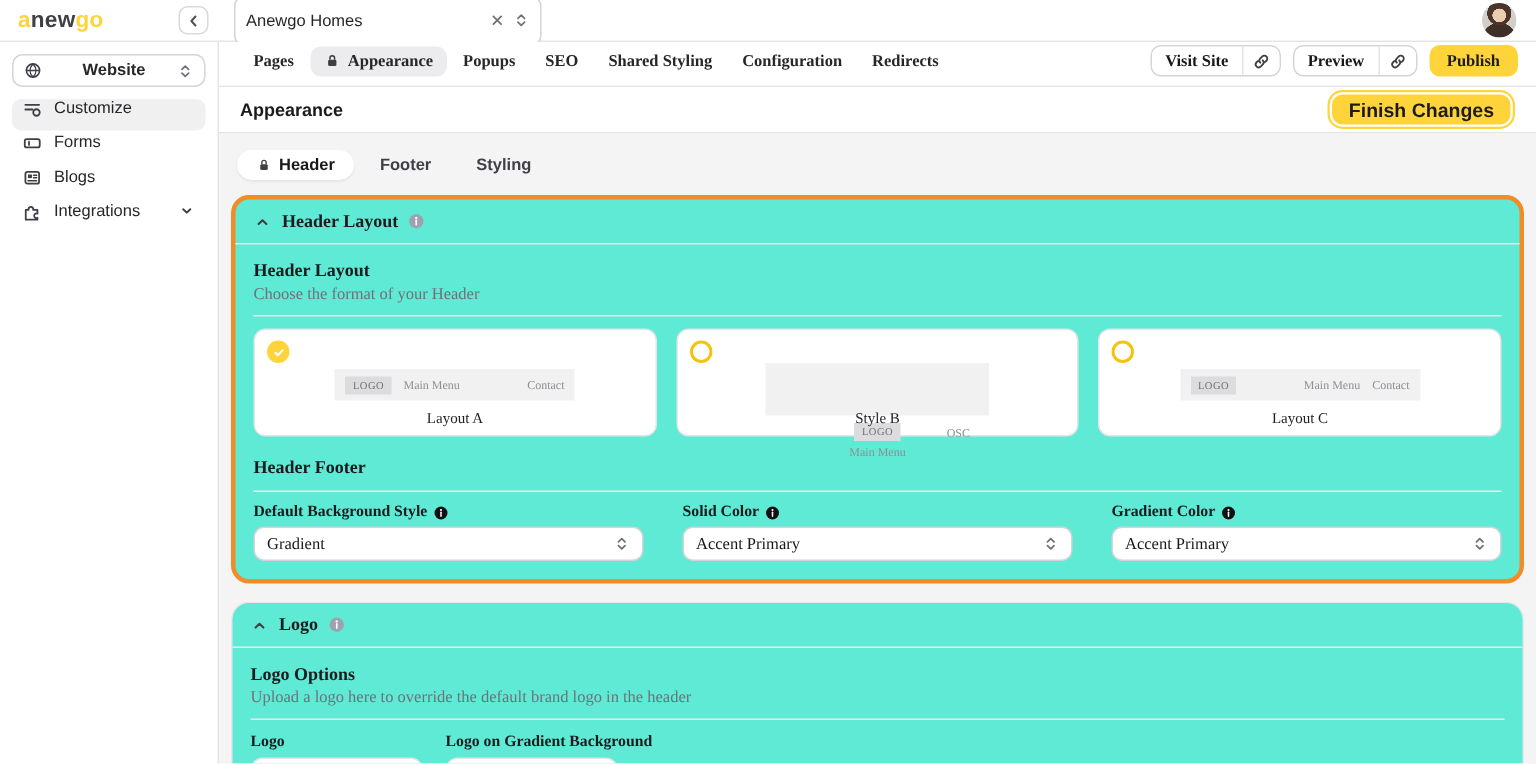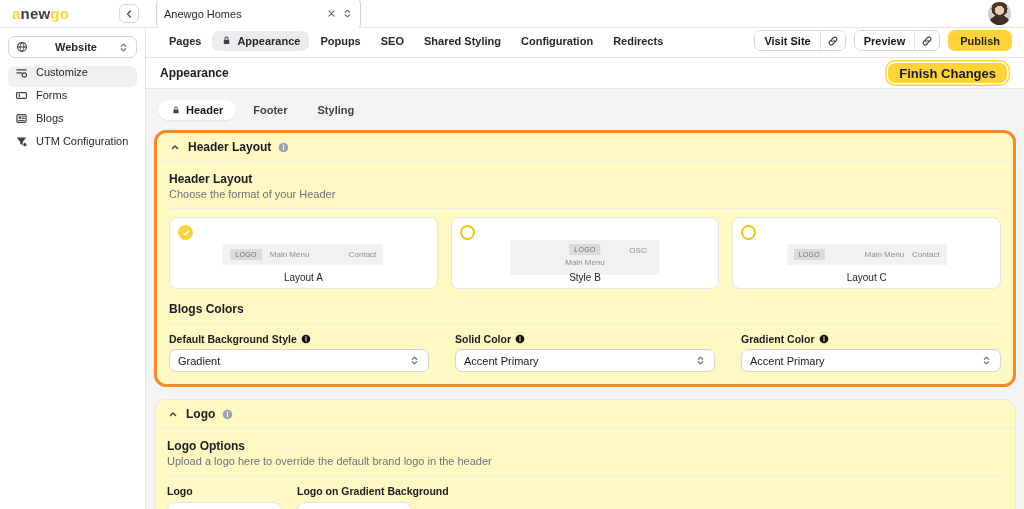--- a/index.html
+++ b/index.html
@@ -39,21 +39,21 @@
   .nav-item { height:21px; display:flex; gap:8px; padding:0 7px;
     font-size:11px; color:#27272a; border-radius:6px; margin-bottom:2px; cursor:pointer; }
   .nav-item.active { background:#f0f0f1; }
   .nav-item .nv-label { flex:1; white-space:nowrap; }
   .icon { display:inline-flex; color:#3f3f46; flex:0 0 auto; }
 
   .main { flex:1; display:flex; flex-direction:column; min-width:0; }
 
   
   .tabrow { height:30px; background:#fff; border-bottom:1px solid #e5e5e6;
-    display:flex; align-items:center; padding:0 12px 4px 14px; gap:2px; flex:0 0 auto; }
+    display:flex; align-items:center; padding:0 12px 4px 14px; gap:2px; flex:0 0 auto;font-family:Liberation Serif, serif; }
   .tab { border:0; background:transparent; font-family:inherit; font-size:11px; font-weight:600;
     color:#27272a; padding:4px 9px; border-radius:7px; display:flex; align-items:center; gap:5px; cursor:pointer; }
   .tab.active { background:#ececee; }
   .toolbar { display:flex; align-items:center; gap:8px; }
   .split-btn { display:flex; align-items:stretch; border:1px solid #d4d4d8; border-radius:7px;
     overflow:hidden; height:21px; background:#fff; }
   .split-btn .seg { display:flex; align-items:center; padding:0 9px; font-size:11px; font-weight:600;
     color:#18181b; cursor:pointer; background:#fff; border:0; font-family:inherit; }
   .split-btn .seg.iconseg { border-left:1px solid #e4e4e7; padding:0 6px; color:#3f3f46; }
   .btn-publish { height:21px; border:0; border-radius:7px; background:var(--yellow,#FFD43B);
@@ -67,21 +67,21 @@
     box-shadow:0 0 0 1.5px #fff, 0 0 0 3px var(--yellow,#FFD43B);
     font-family:inherit; font-size:13px; font-weight:700; color:#1c1c1e; padding:0 11px; cursor:pointer; }
 
   
   .content { flex:1; background:#f4f4f5; padding:9px 8px 0; overflow:hidden; }
   .pills { display:flex; align-items:center; gap:4px; margin-left:4px; height:23px; }
   .pill { border:0; background:transparent; font-family:inherit; font-size:11px; font-weight:600;
     color:#3f3f46; padding:4px 13px; border-radius:999px; display:flex; align-items:center; gap:5px; cursor:pointer; }
   .pill.active { background:#fff; box-shadow:0 1px 2px rgba(0,0,0,.08); color:#18181b; }
 
-  .card { background:#fef9c3; border-radius:12px; border:1px solid #e7e7e9; }
+  .card { background:#5eead4; border-radius:12px; border:1px solid #e7e7e9;font-family:Liberation Serif, serif; }
   .card.orange { margin-top:9px; border:3px solid var(--orange,#F28C28); }
   .card-head { display:flex; align-items:center; gap:7px; padding:7px 12px;
     border-bottom:1px solid #ececee; }
   .card-head .chev { color:#3f3f46; cursor:pointer; display:flex; }
   .card-head .card-title { font-size:12px; font-weight:700; }
   .info { color:#9ca3af; display:inline-flex; }
   .info.dark { color:#111113; }
   .card-body { padding:10px 12px 12px; }
   .group-title { font-size:12px; font-weight:700; }
   .group-sub { font-size:11px; color:#71717a; margin-top:2px; }
@@ -92,21 +92,21 @@
     position:relative; background:#fff; cursor:pointer; }
   .radio { position:absolute; top:7px; left:8px; width:15px; height:15px; border-radius:50%; }
   .radio.on { background:var(--yellow,#FFD43B); display:flex; align-items:center; justify-content:center; color:#fff; }
   .radio.off { border:2px solid #f2c40f; background:#fff; }
   .strip { position:absolute; left:50%; transform:translateX(-50%); top:26px; width:60%;
     background:#f1f1f2; color:#8e8e93; font-size:8px; display:flex; align-items:center;
     height:21px; padding:0 7px; gap:8px; }
   .chip { background:#dcdcde; color:#707075; padding:2px 5px; font-size:7px; letter-spacing:.3px; }
   .strip .sp { flex:1; }
   .strip-b { height:35px; top:22px; width:56%; display:block; padding:4px 7px 3px; }
-  .strip-b .row1 { position:relative; display:flex; justify-content:center; align-items:center; }
+  .strip-b .row1 { position:relative; display:flex; justify-content:center; align-items:center;margin-top:36px; }
   .strip-b .osc { position:absolute; right:6px; top:2px; }
   .strip-b .row2 { text-align:center; margin-top:3px; }
   .layout-name { position:absolute; bottom:5px; left:0; right:0; text-align:center;
     font-size:10px; color:#1f1f23; }
 
   .colors-title { font-size:12px; font-weight:700; margin-top:13px; }
   .fields { display:flex; gap:26px; }
   .field { flex:1; }
   .field-label { font-size:10.5px; font-weight:700; display:flex; align-items:center; gap:4px; margin-bottom:4px; }
   .select { height:23px; border:1px solid #d4d4d8; border-radius:7px; background:#fff;
@@ -235,23 +235,26 @@
         <span class="nv-label">Forms</span>
       </div>
       <div class="nav-item">
         <svg class="icon" width="13" height="13">
             <use href="#i-blog"></use>
           </svg>
         <span class="nv-label">Blogs</span>
       </div>
       <div class="nav-item">
         <svg class="icon" width="13" height="13">
-            <use href="#i-funnel"></use>
-          </svg>
-        <span class="nv-label">UTM Configuration</span>
+            <use href="#i-puzzle"></use>
+          </svg>
+        <span class="nv-label">Integrations</span>
+        <svg class="icon" width="11" height="11">
+            <use href="#i-chevdown"></use>
+          </svg>
       </div>
     </aside>
 
     <main class="main">
 
       <div class="tabrow">
         <button class="tab">
             <span>Pages</span>
           </button>
         <button class="tab active">
@@ -377,21 +380,21 @@
                 <div class="strip">
                   <span class="chip">LOGO</span>
                   <span class="sp"></span>
                   <span>Main Menu</span>
                   <span>Contact</span>
                 </div>
                 <div class="layout-name">Layout C</div>
               </div>
             </div>
 
-            <div class="colors-title">Blogs Colors</div>
+            <div class="colors-title">Header Footer</div>
             <hr class="divider">
 
             <div class="fields">
               <div class="field">
                 <div class="field-label">
                   <span>Default Background Style</span>
                   <span class="info dark">
                       <svg width="10" height="10">
                         <use href="#i-info"></use>
                       </svg>

